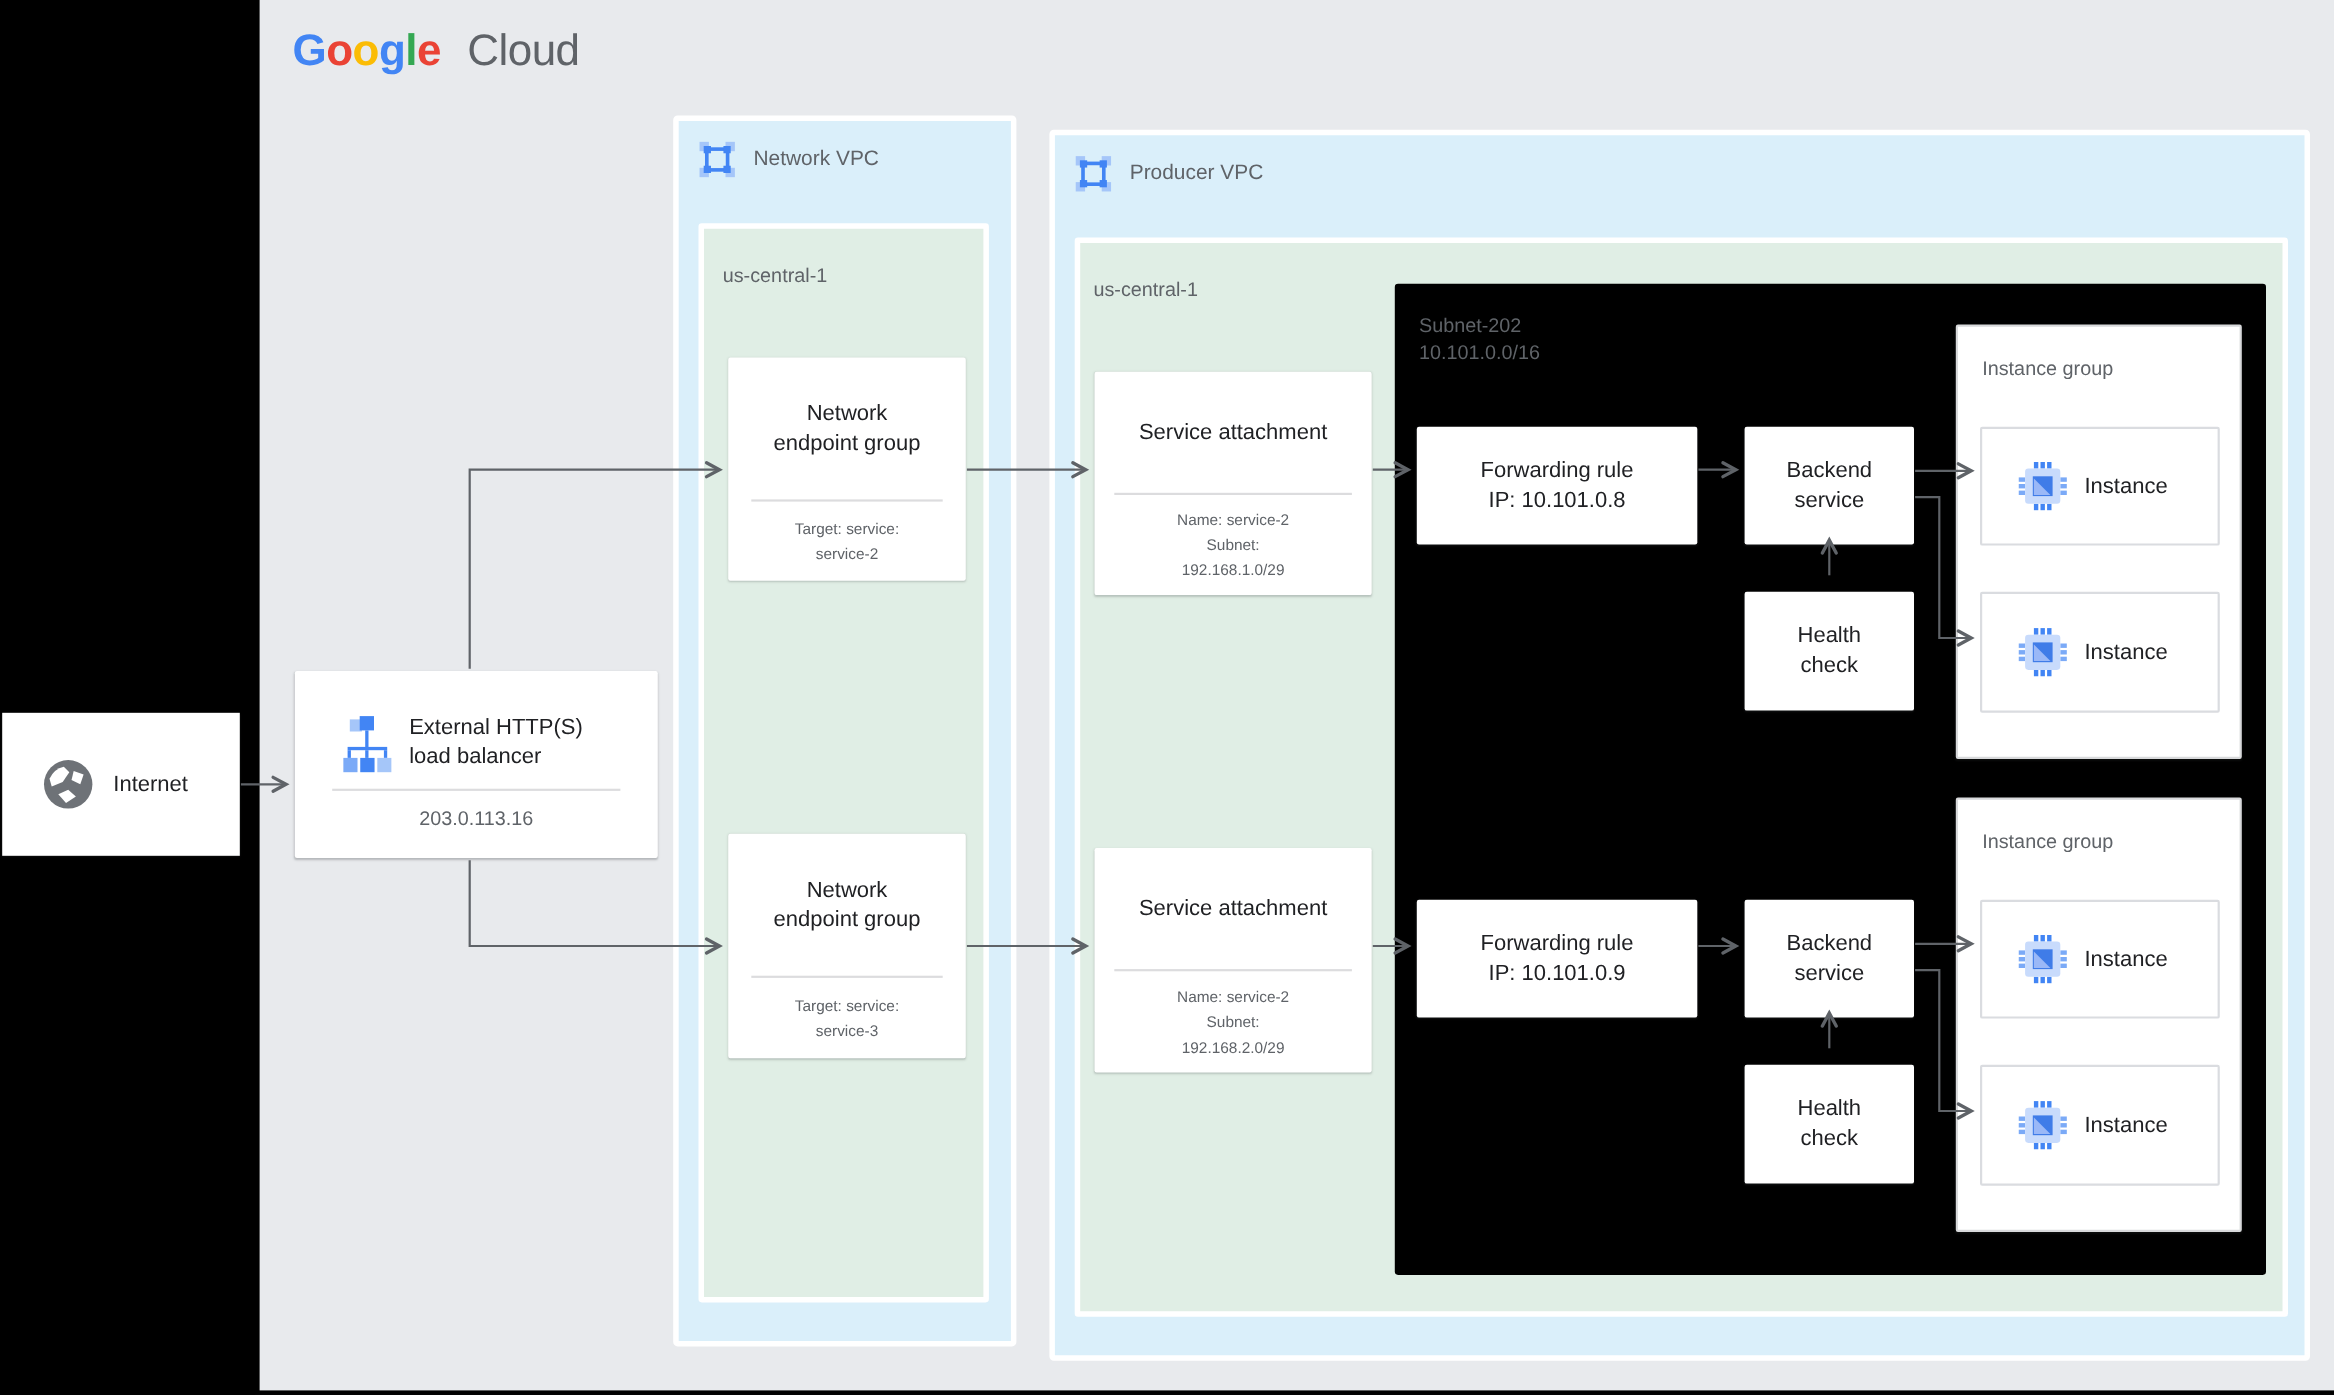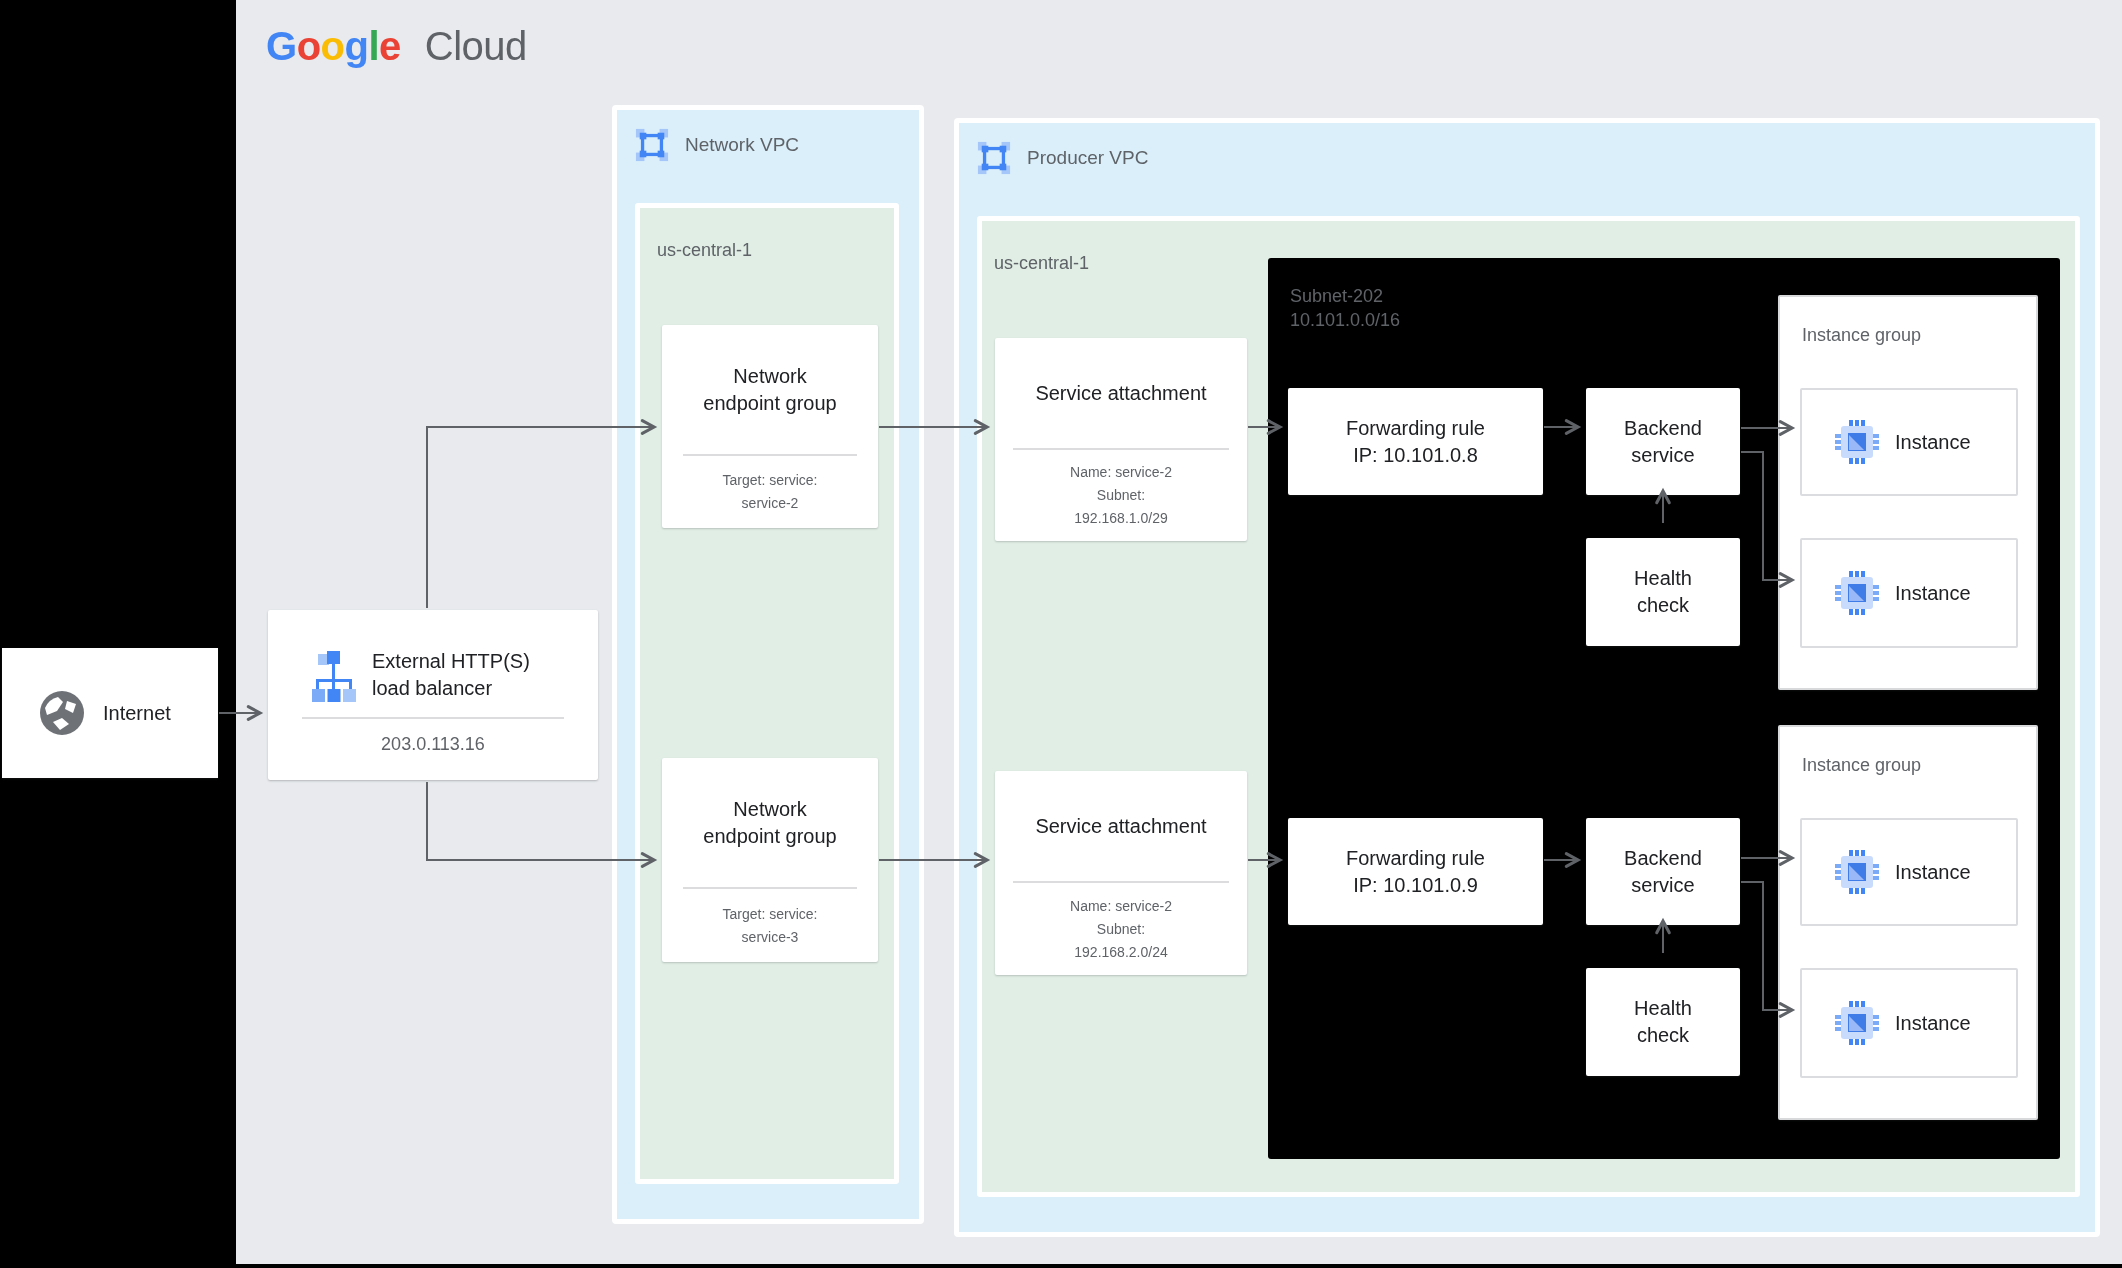--- a/index.html
+++ b/index.html
@@ -144,21 +144,21 @@
 
       <div class="card" style="left:13px;top:550px;width:252px;height:204px;">
         <div class="titlezone t20" style="height:110px;">
           <div>Service attachment</div>
         </div>
         <div class="divider" style="margin:0 18px;"></div>
         <div class="subzone g17">
           <div>
               <div>Name: service-2</div>
               <div>Subnet:</div>
-              <div>192.168.2.0/24</div>
+              <div>192.168.2.0/29</div>
             </div>
         </div>
       </div>
 
       <div class="subnet" style="left:286px;top:37px;width:792px;height:901px;">
         <div class="zone-label" style="left:22px;top:26px;">
           <div>Subnet-202</div>
           <div>10.101.0.0/16</div>
         </div>
 

